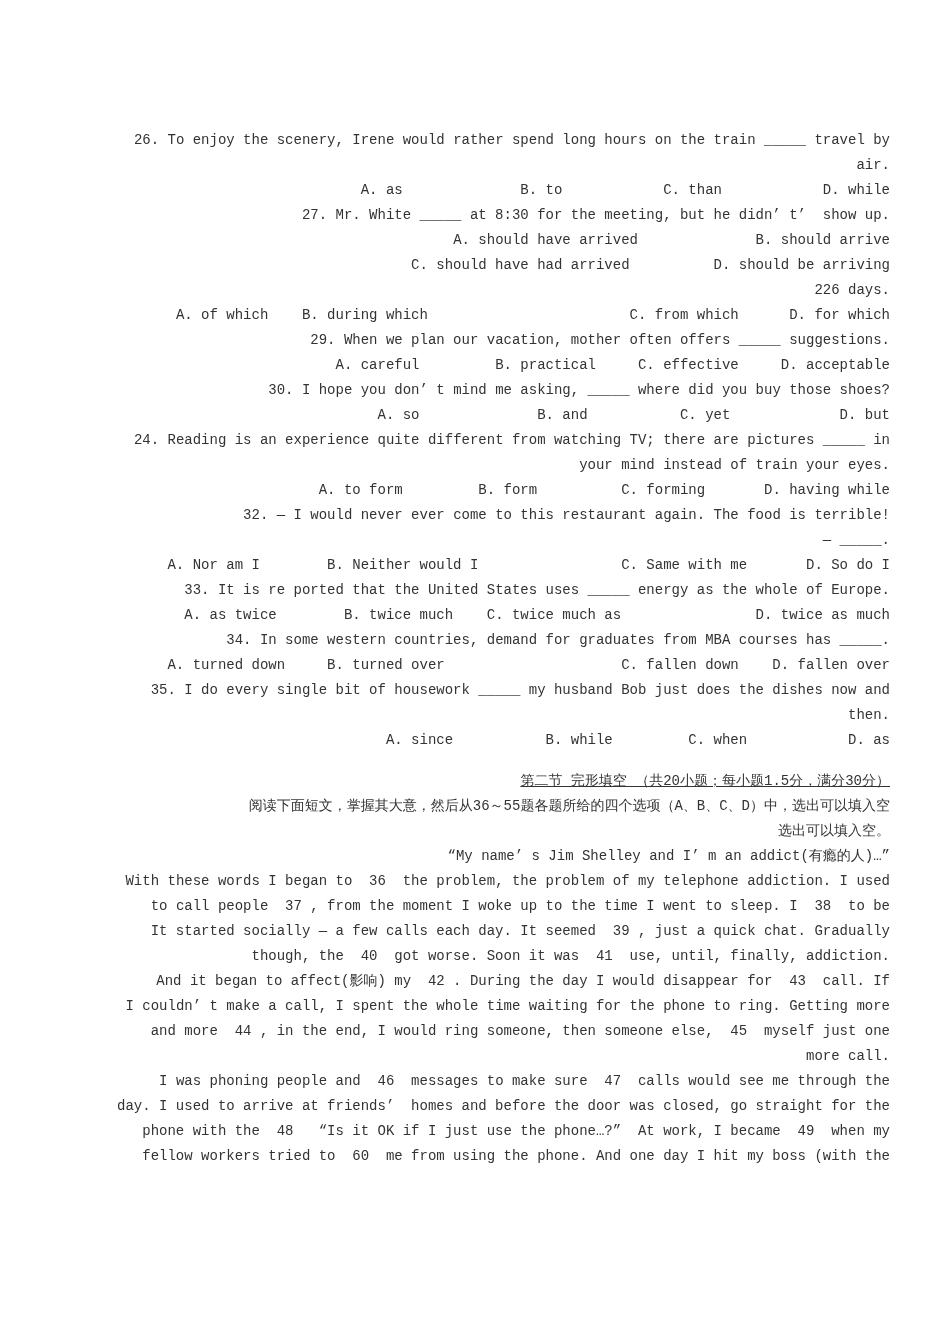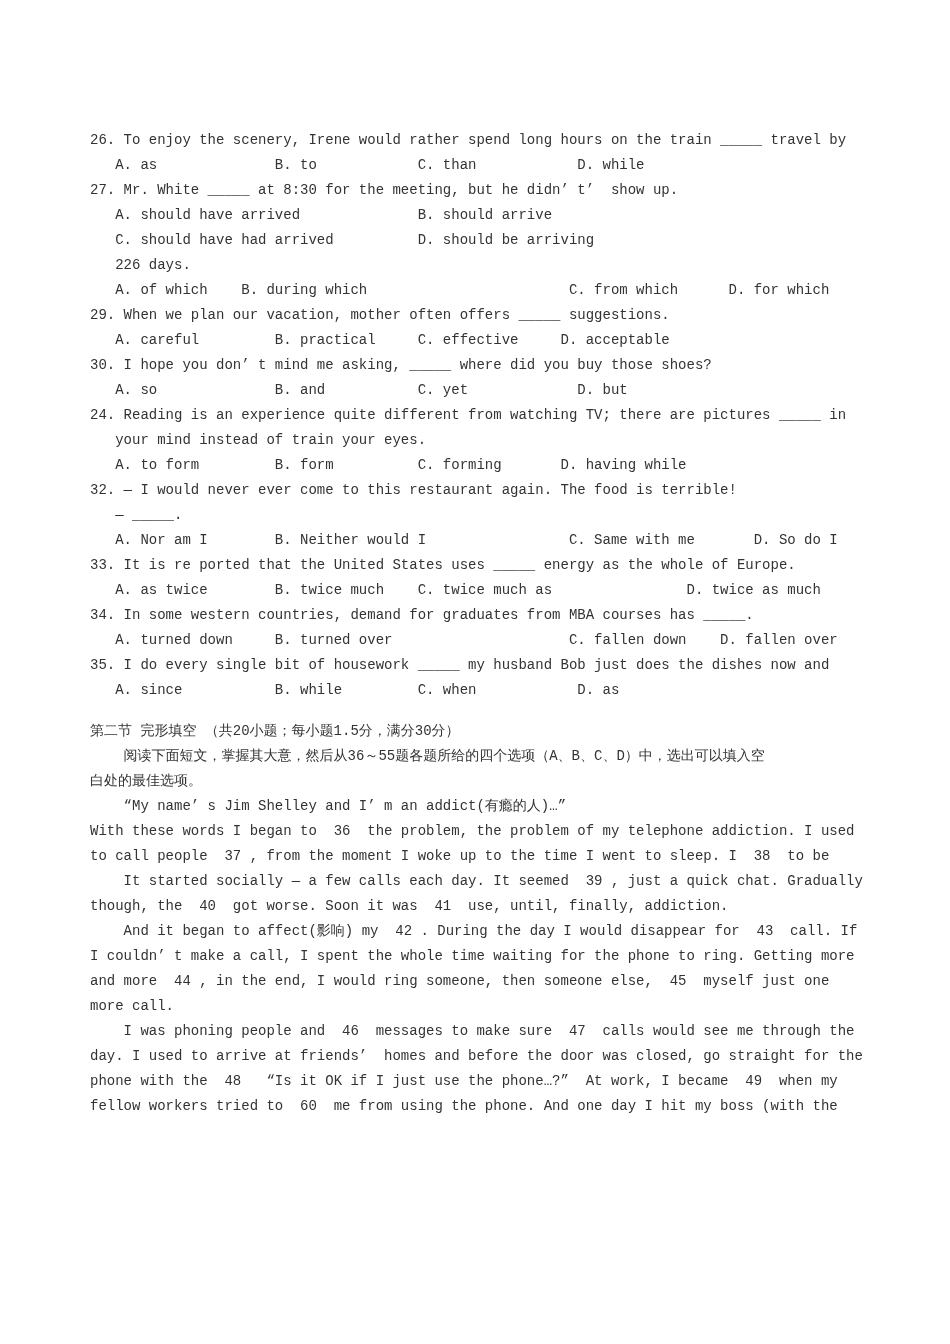--- a/index.html
+++ b/index.html
@@ -12,45 +12,48 @@
     background: #ffffff;
     overflow: hidden;
     font-family: "Liberation Mono", "DejaVu Sans Mono", monospace;
     color: #333333;
   }
   .page {
     position: relative;
     width: 950px;
     height: 1344px;
     background: #ffffff;
+    text-align: right;
   }
   .content {
     position: absolute;
     top: 128px;
     left: 90px;
     width: 800px;
   }
   .line {
     white-space: pre;
     font-size: 14px;
     line-height: 25px;
     height: 25px;
     letter-spacing: 0px;
   }
   .section-header {
     margin-top: 16px;
+    text-decoration: underline;
   }
 </style>
 </head>
 <body>
 
 <div class="page">
   <div class="content">
     <section id="section1">
         <div class="line">26. To enjoy the scenery, Irene would rather spend long hours on the train _____ travel by</div>
+        <div class="line">air.</div>
         <div class="line">   A. as              B. to            C. than            D. while</div>
         <div class="line">27. Mr. White _____ at 8:30 for the meeting, but he didn’ t’  show up.</div>
         <div class="line">   A. should have arrived              B. should arrive</div>
         <div class="line">   C. should have had arrived          D. should be arriving</div>
         <div class="line">   226 days.</div>
         <div class="line">   A. of which    B. during which                        C. from which      D. for which</div>
         <div class="line">29. When we plan our vacation, mother often offers _____ suggestions.</div>
         <div class="line">   A. careful         B. practical     C. effective     D. acceptable</div>
         <div class="line">30. I hope you don’ t mind me asking, _____ where did you buy those shoes?</div>
         <div class="line">   A. so              B. and           C. yet             D. but</div>
@@ -58,27 +61,28 @@
         <div class="line">   your mind instead of train your eyes.</div>
         <div class="line">   A. to form         B. form          C. forming       D. having while</div>
         <div class="line">32. — I would never ever come to this restaurant again. The food is terrible!</div>
         <div class="line">   — _____.</div>
         <div class="line">   A. Nor am I        B. Neither would I                 C. Same with me       D. So do I</div>
         <div class="line">33. It is re ported that the United States uses _____ energy as the whole of Europe.</div>
         <div class="line">   A. as twice        B. twice much    C. twice much as                D. twice as much</div>
         <div class="line">34. In some western countries, demand for graduates from MBA courses has _____.</div>
         <div class="line">   A. turned down     B. turned over                     C. fallen down    D. fallen over</div>
         <div class="line">35. I do every single bit of housework _____ my husband Bob just does the dishes now and</div>
+        <div class="line">then.</div>
         <div class="line">   A. since           B. while         C. when            D. as</div>
       </section>
     <section>
       <div class="line section-header">第二节 完形填空 （共20小题；每小题1.5分，满分30分）</div>
       <div id="section2-lines">
           <div class="line">    阅读下面短文，掌握其大意，然后从36～55题各题所给的四个选项（A、B、C、D）中，选出可以填入空</div>
-          <div class="line">白处的最佳选项。</div>
+          <div class="line">选出可以填入空。</div>
           <div class="line">    “My name’ s Jim Shelley and I’ m an addict(有瘾的人)…”</div>
           <div class="line">With these words I began to  36  the problem, the problem of my telephone addiction. I used</div>
           <div class="line">to call people  37 , from the moment I woke up to the time I went to sleep. I  38  to be</div>
           <div class="line">    It started socially — a few calls each day. It seemed  39 , just a quick chat. Gradually</div>
           <div class="line">though, the  40  got worse. Soon it was  41  use, until, finally, addiction.</div>
           <div class="line">    And it began to affect(影响) my  42 . During the day I would disappear for  43  call. If</div>
           <div class="line">I couldn’ t make a call, I spent the whole time waiting for the phone to ring. Getting more</div>
           <div class="line">and more  44 , in the end, I would ring someone, then someone else,  45  myself just one</div>
           <div class="line">more call.</div>
           <div class="line">    I was phoning people and  46  messages to make sure  47  calls would see me through the</div>

